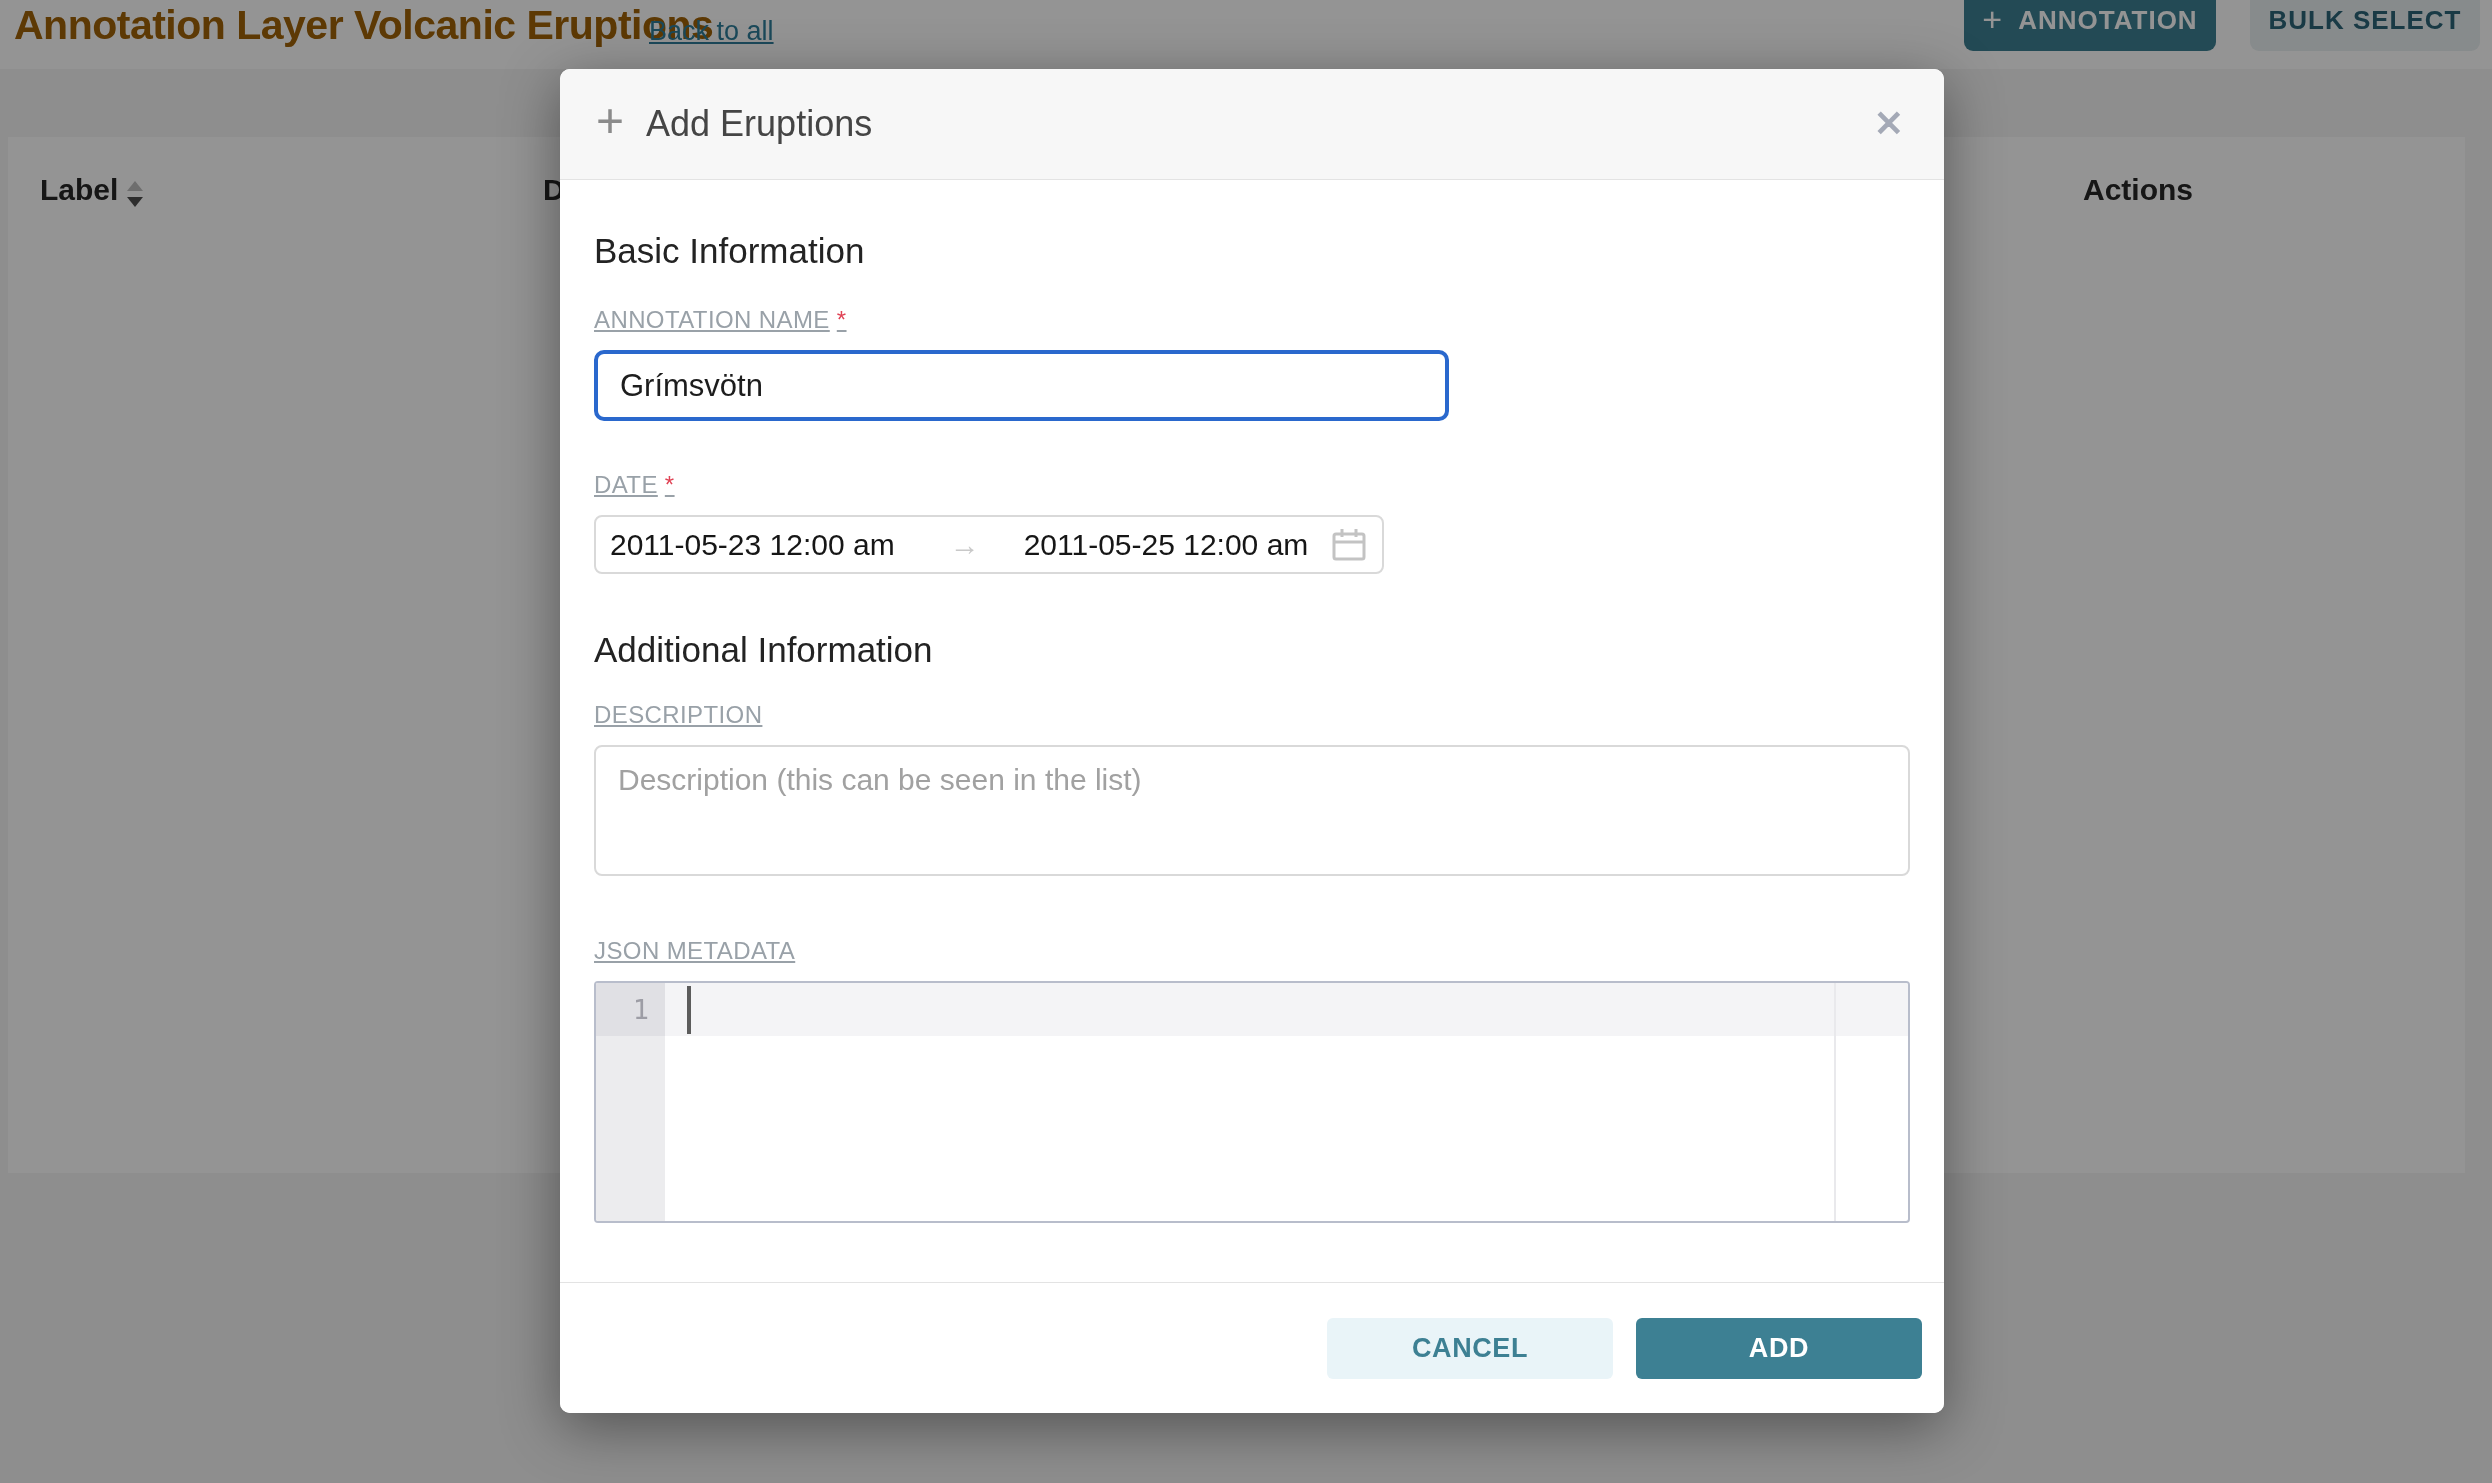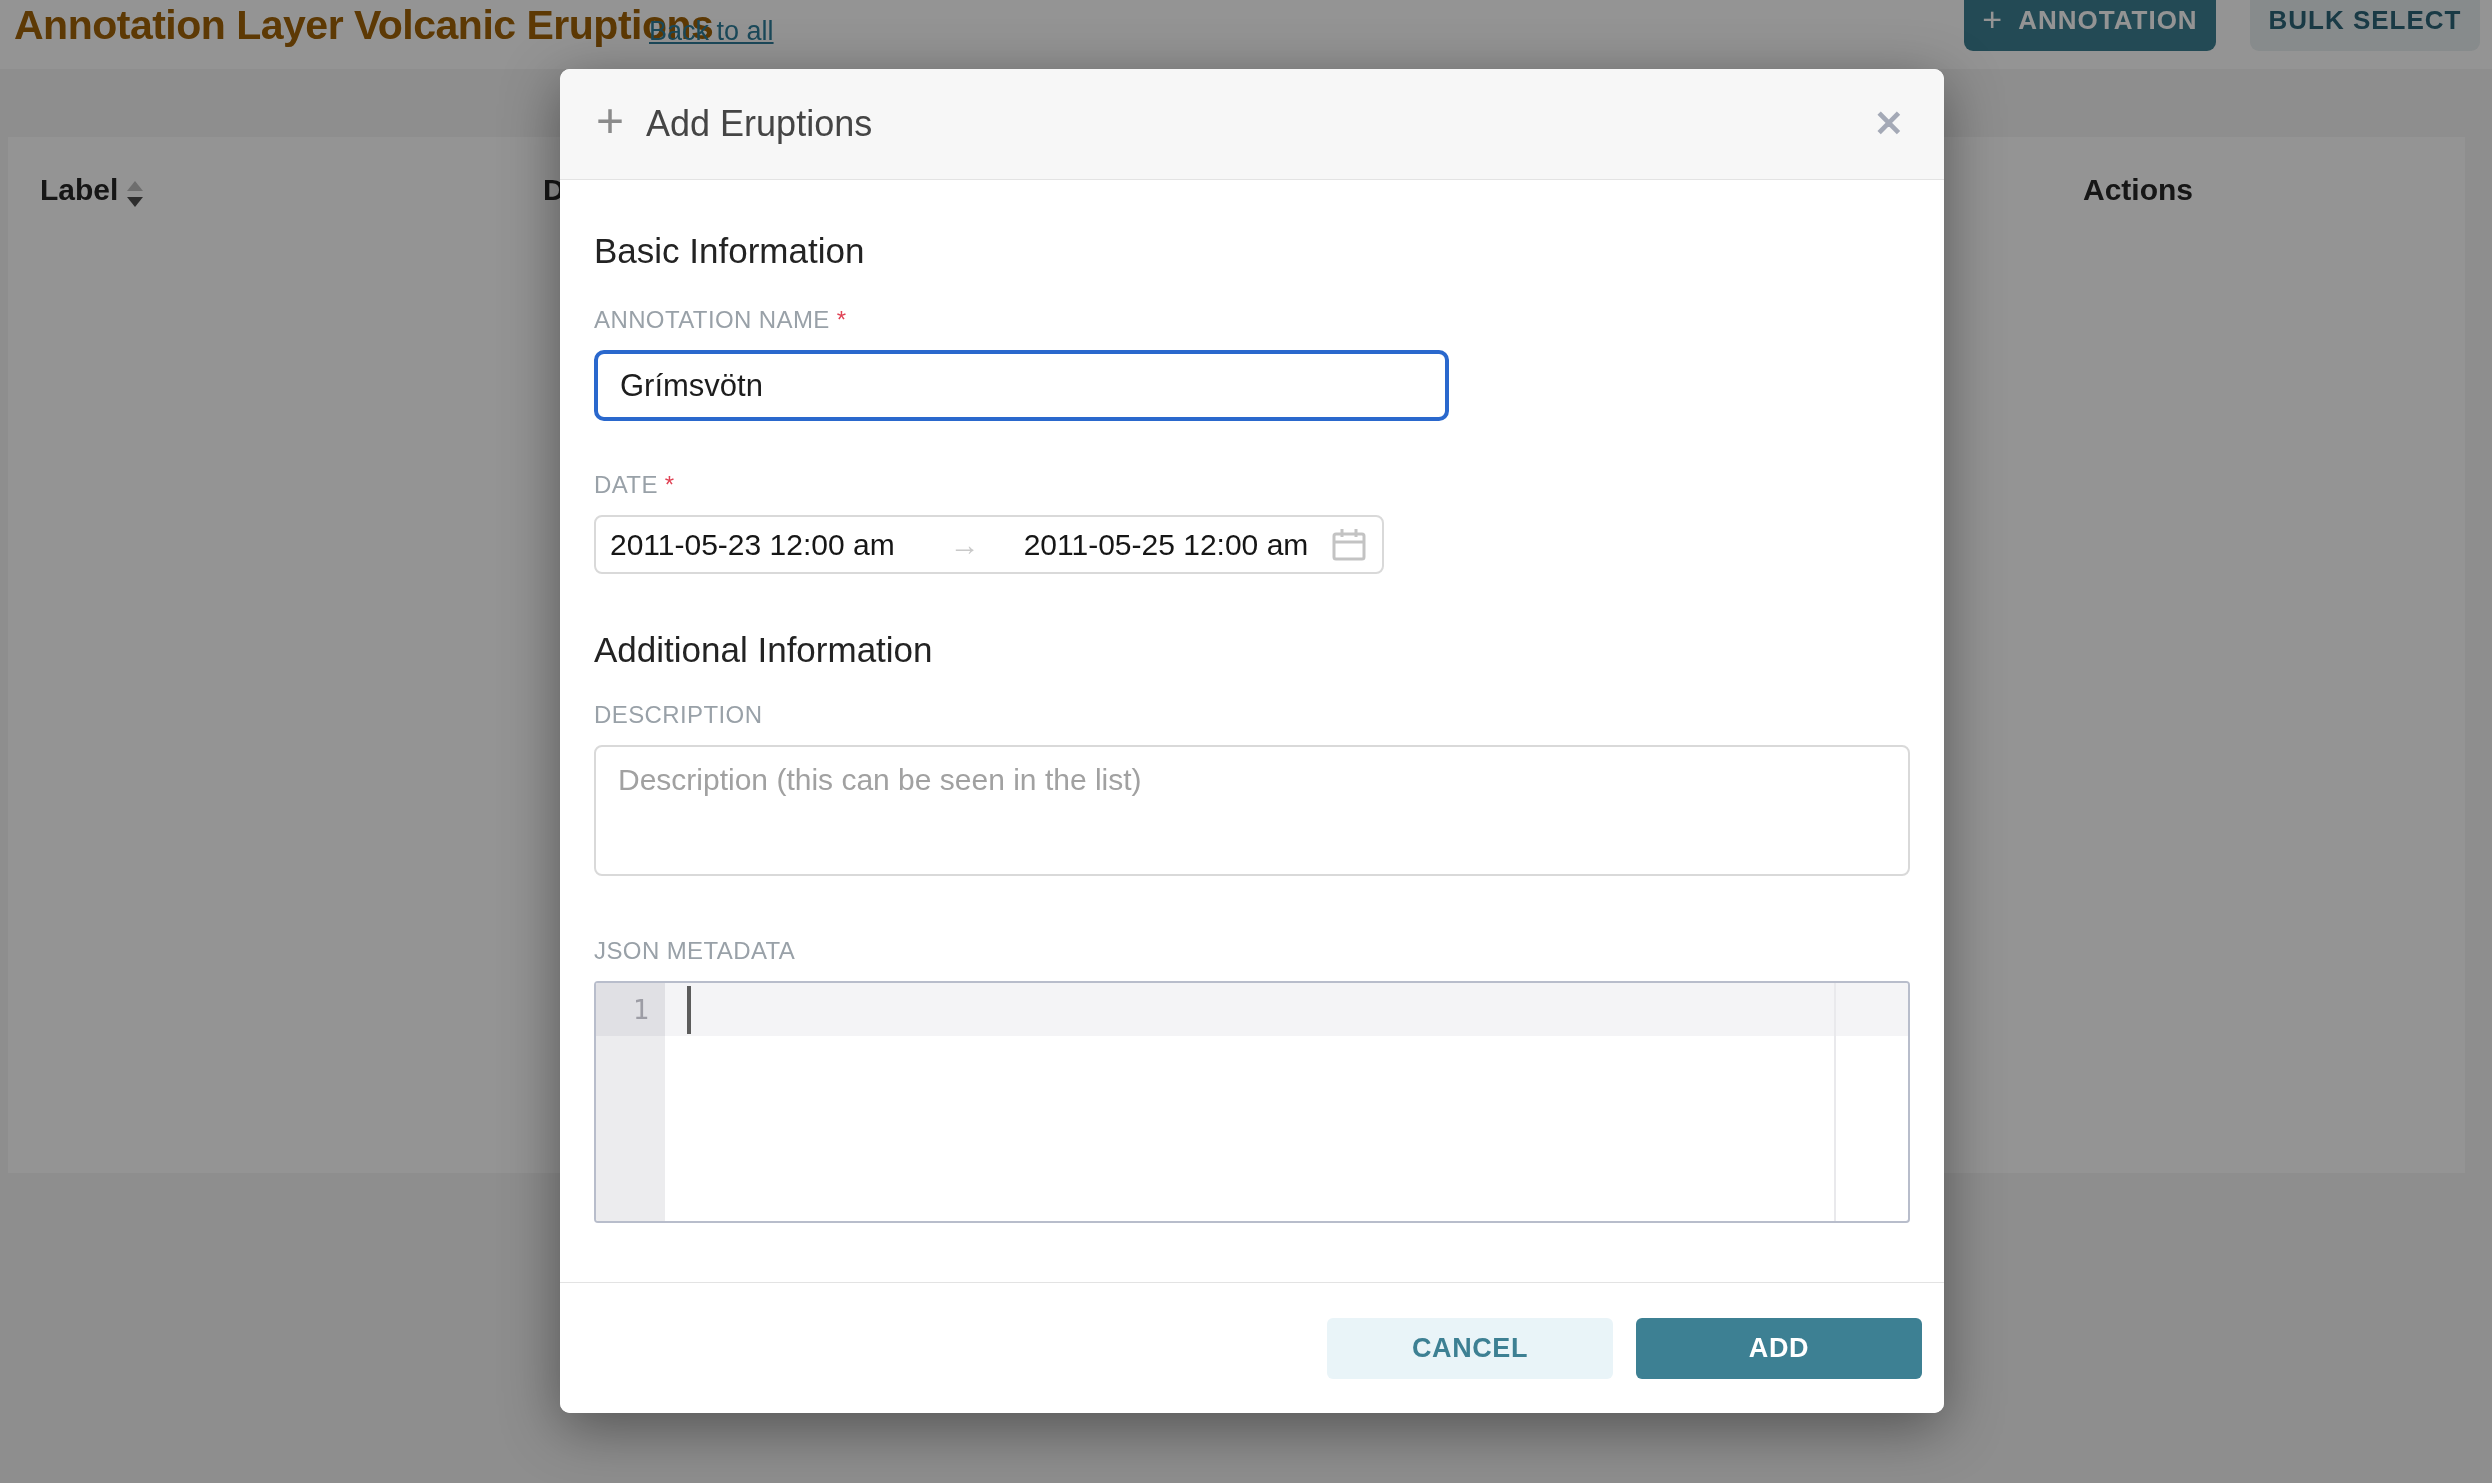--- a/index.html
+++ b/index.html
@@ -36,21 +36,21 @@
            display:flex; flex-direction:column; }
   .modal-header { height:111px; flex:0 0 111px; background:#f7f7f7; border-bottom:1px solid #e3e3e3;
            border-radius:10px 10px 0 0; display:flex; align-items:center; padding:0 36px; }
   .modal-plus { font-size:48px; font-weight:300; color:#8b8b8b; margin-right:22px; line-height:1; position:relative; top:-3px; }
   .modal-title { font-size:36px; font-weight:500; color:#454545; }
   .modal-close { margin-left:auto; background:none; border:none; cursor:pointer;
            font-size:36px; font-weight:600; color:#a4a9b6; line-height:1; padding:4px; font-family:inherit; }
   .modal-body { flex:1 1 auto; padding:50px 34px 0 34px; position:relative; overflow:hidden; }
   .section-heading { font-size:35px; font-weight:500; color:#232323; line-height:42px; }
   .mb34 { margin-bottom:34px; } .mb30 { margin-bottom:30px; }
-  .field-label { font-size:24px; color:#99a1a8; letter-spacing:0.4px; line-height:28px; margin-bottom:16px; }
+  .field-label { font-size:24px; color:#99a1a8; letter-spacing:0.4px; line-height:28px; margin-bottom:16px;text-decoration:underline; }
   .req { color:#e04355; margin-left:7px; font-size:24px; }
   .name-input { display:block; width:855px; height:71px; border:4px solid #2a68cd; border-radius:10px;
            padding:0 22px; font-family:inherit; font-size:31px; color:#1d1d1d; outline:none; background:#fff; }
   .date-block { margin-top:50px; }
   .date-box { width:790px; height:59px; border:2px solid #d9d9d9; border-radius:8px; background:#fff;
            display:flex; align-items:center; padding:0 14px; cursor:pointer; }
   .date-text { font-size:30px; color:#161616; white-space:nowrap; }
   .date-arrow { font-size:30px; color:#c9c9c9; margin:0 44px 0 55px; }
   .calendar-icon { margin-left:auto; display:block; }
   .section-additional { margin-top:55px; }

